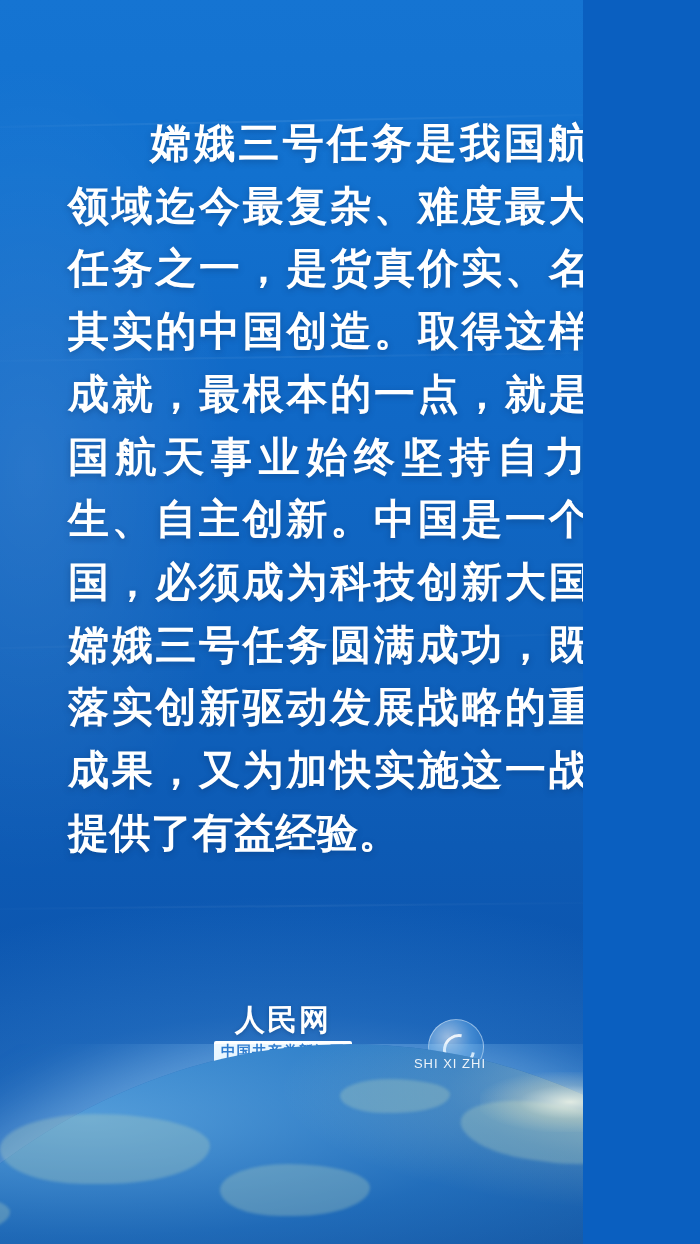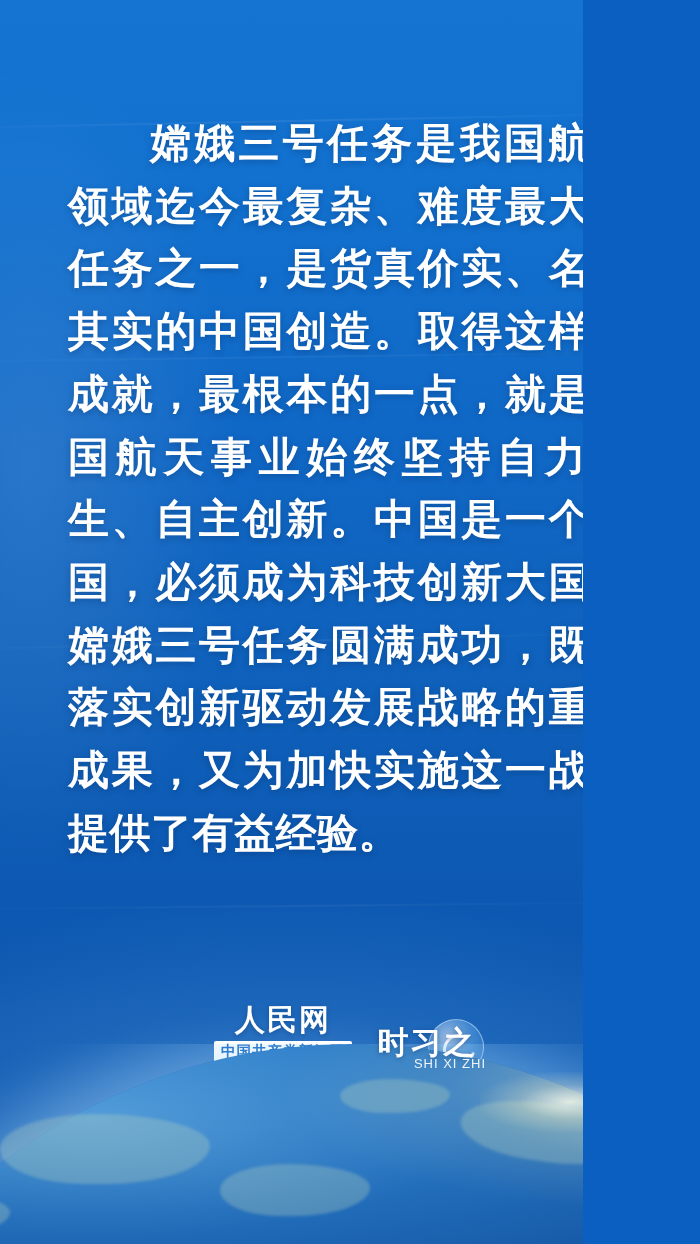--- a/index.html
+++ b/index.html
@@ -240,21 +240,20 @@
   <div class="logo-row">
 
     <div class="people-logo">
       <div class="cn-name">人民网</div>
       <div class="sub-bar">中国共产党新闻网</div>
       <div class="domain">cpc.people.cn</div>
     </div>
 
     <div class="shixi">
       <div class="circle"></div>
-      <div class="cn">时习之</div>
       <div class="pinyin">SHI XI ZHI</div>
     </div>
 
   </div>
 
   <div class="earth-wrap">
     <div class="horizon-glow"></div>
     <div class="earth">
       <div class="land l1"></div>
       <div class="land l2"></div>

